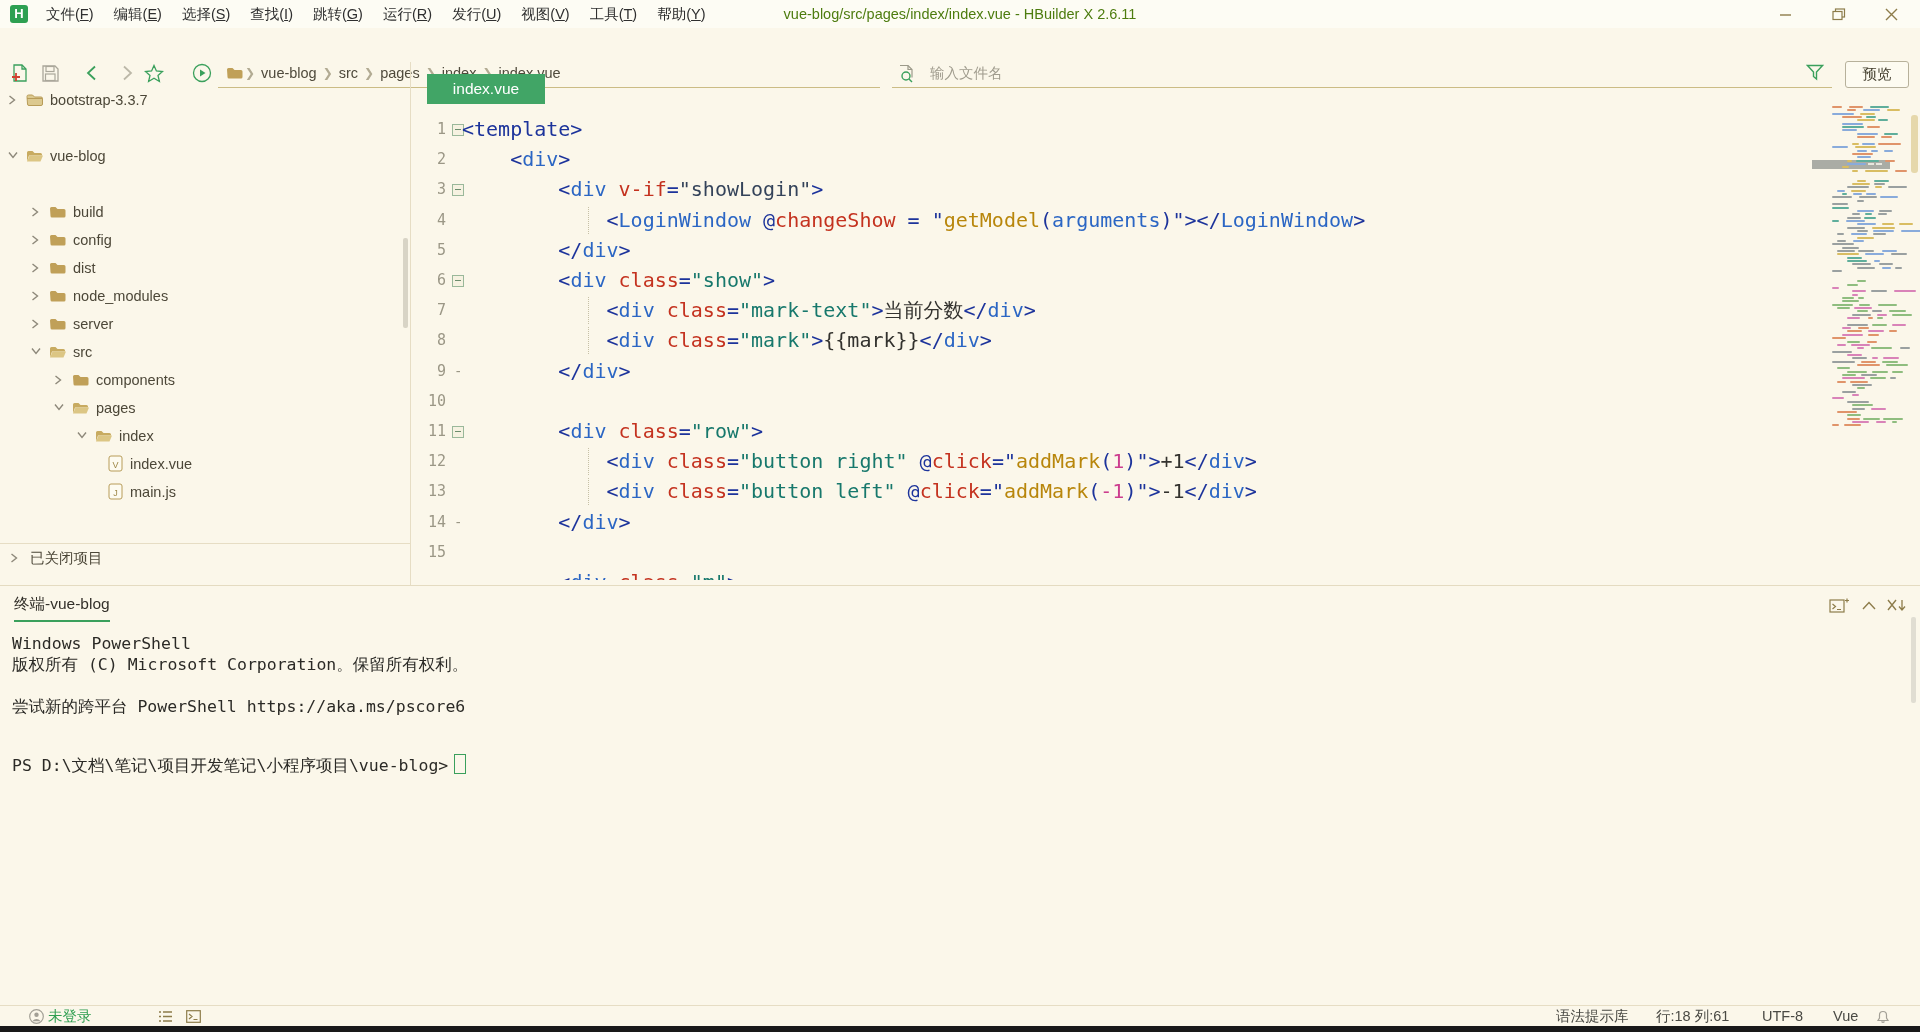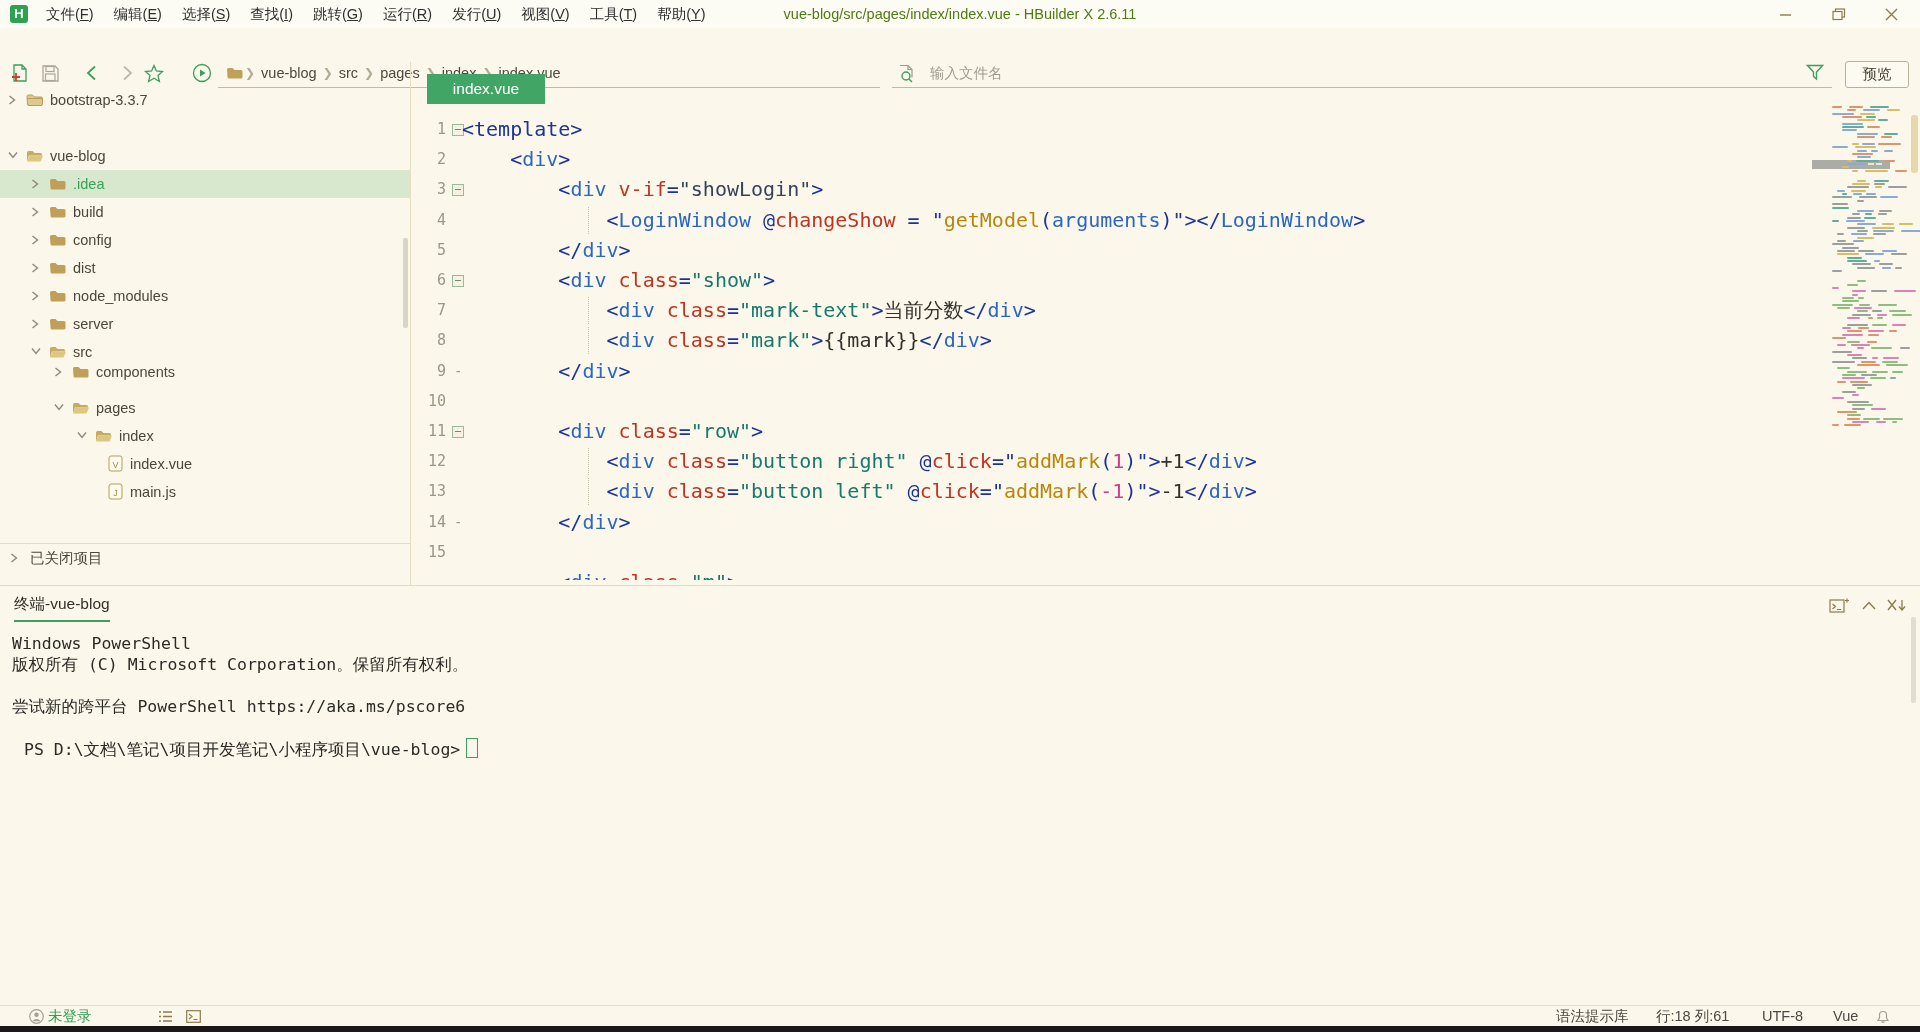--- a/index.html
+++ b/index.html
@@ -215,33 +215,20 @@
           </svg>
         </span>
         <span class="tico" style="left: 26px;">
           <svg width="18" height="14">
             <path d="M1 3.5 q0-1.5 1.5-1.5 h4 l2 2 h6 q1.5 0 1.5 1.5 v1 h-13 l-2 6 z" fill="#c8ab60"></path>
             <path d="M3.5 6.5 h13.5 l-2.5 6 h-13.5 z" fill="#dcc684"></path>
           </svg>
         </span>
         <span class="lbl" style="left: 50px;">vue-blog</span>
       </div>
-      <div class="tree-row sel" style="top: 108px;">
-        <span class="tchev" style="left: 31px;">
-          <svg width="8" height="10">
-            <path d="M1.5 1 L6.5 5 L1.5 9" fill="none" stroke="#8d887a" stroke-width="1.4"></path>
-          </svg>
-        </span>
-        <span class="tico" style="left: 49px;">
-          <svg width="17" height="14">
-            <path d="M1 3.5 q0-1.5 1.5-1.5 h4 l2 2 h6.5 q1.5 0 1.5 1.5 v5.5 q0 1.5 -1.5 1.5 h-12 q-1.5 0 -1.5 -1.5 z" fill="#c0a058"></path>
-          </svg>
-        </span>
-        <span class="lbl" style="left: 73px;">.idea</span>
-      </div>
       <div class="tree-row" style="top: 136px;">
         <span class="tchev" style="left: 31px;">
           <svg width="8" height="10">
             <path d="M1.5 1 L6.5 5 L1.5 9" fill="none" stroke="#8d887a" stroke-width="1.4"></path>
           </svg>
         </span>
         <span class="tico" style="left: 49px;">
           <svg width="17" height="14">
             <path d="M1 3.5 q0-1.5 1.5-1.5 h4 l2 2 h6.5 q1.5 0 1.5 1.5 v5.5 q0 1.5 -1.5 1.5 h-12 q-1.5 0 -1.5 -1.5 z" fill="#c0a058"></path>
           </svg>
@@ -307,21 +294,21 @@
           </svg>
         </span>
         <span class="tico" style="left: 49px;">
           <svg width="18" height="14">
             <path d="M1 3.5 q0-1.5 1.5-1.5 h4 l2 2 h6 q1.5 0 1.5 1.5 v1 h-13 l-2 6 z" fill="#c8ab60"></path>
             <path d="M3.5 6.5 h13.5 l-2.5 6 h-13.5 z" fill="#dcc684"></path>
           </svg>
         </span>
         <span class="lbl" style="left: 73px;">src</span>
       </div>
-      <div class="tree-row" style="top: 296px; text-decoration: underline;">
+      <div class="tree-row" style="top: 304px; text-decoration: underline;">
         <span class="tchev" style="left: 54px;">
           <svg width="8" height="10">
             <path d="M1.5 1 L6.5 5 L1.5 9" fill="none" stroke="#8d887a" stroke-width="1.4"></path>
           </svg>
         </span>
         <span class="tico" style="left: 72px;">
           <svg width="17" height="14">
             <path d="M1 3.5 q0-1.5 1.5-1.5 h4 l2 2 h6.5 q1.5 0 1.5 1.5 v5.5 q0 1.5 -1.5 1.5 h-12 q-1.5 0 -1.5 -1.5 z" fill="#c0a058"></path>
           </svg>
         </span>
@@ -669,21 +656,21 @@
           <path d="M1 1 L9 11 M9 1 L1 11" stroke="#8d7c4a" stroke-width="1.4"></path>
           <path d="M15 1 v9 M12 7.5 L15 11 L18 7.5" fill="none" stroke="#8d7c4a" stroke-width="1.3"></path>
         </svg>
     </div>
     <div id="term-lines">
         <div class="tline" style="top: 47px;">Windows PowerShell</div>
         <div class="tline" style="top: 68px;">版权所有 (C) Microsoft Corporation。保留所有权利。</div>
         <div class="tline" style="top: 89px;"></div>
         <div class="tline" style="top: 110px;">尝试新的跨平台 PowerShell https://aka.ms/pscore6</div>
         <div class="tline" style="top: 131px;"></div>
-        <div class="tline" style="top: 152px; margin-left: 12px;">PS D:\文档\笔记\项目开发笔记\小程序项目\vue-blog&gt;<span class="cursor"></span></div>
+        <div class="tline" style="top: 168px;">PS D:\文档\笔记\项目开发笔记\小程序项目\vue-blog&gt;<span class="cursor"></span></div>
       </div>
     <div class="term-scroll"></div>
   </div>
 
   <div class="statusbar">
     <svg class="sb" style="left:29px;top:3px" width="15" height="15">
         <circle cx="7.5" cy="7.5" r="6.8" fill="none" stroke="#a3a096" stroke-width="1.2"></circle>
         <circle cx="7.5" cy="5.8" r="2.2" fill="#a3a096"></circle>
         <path d="M3.2 12.2 q4.3 -4.4 8.6 0" fill="#a3a096"></path>
       </svg>

